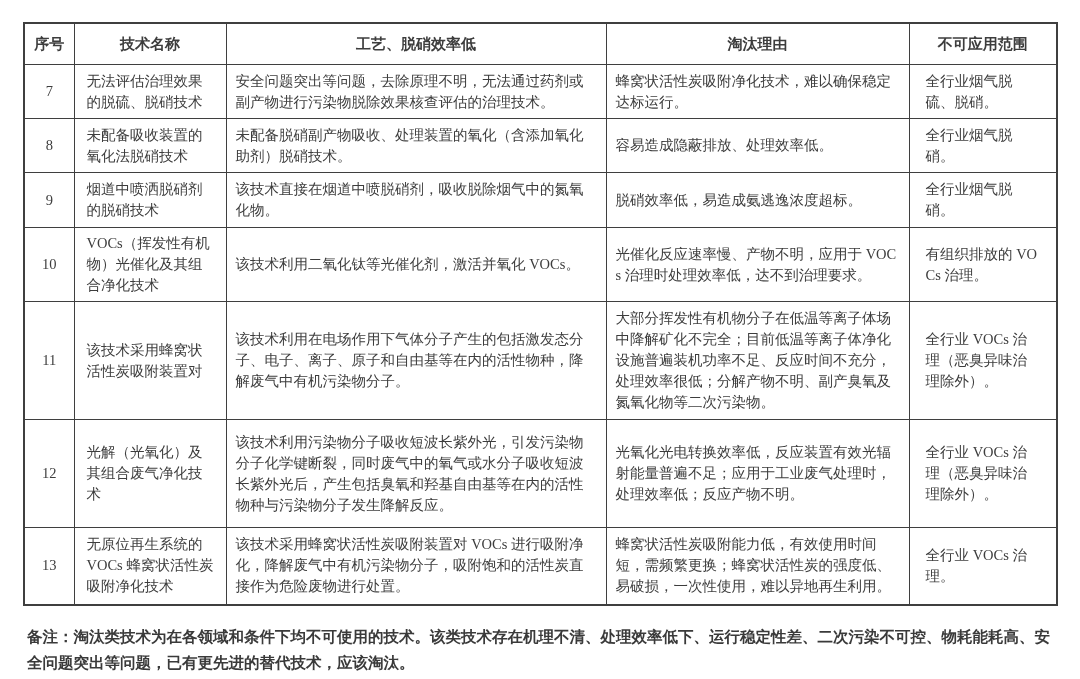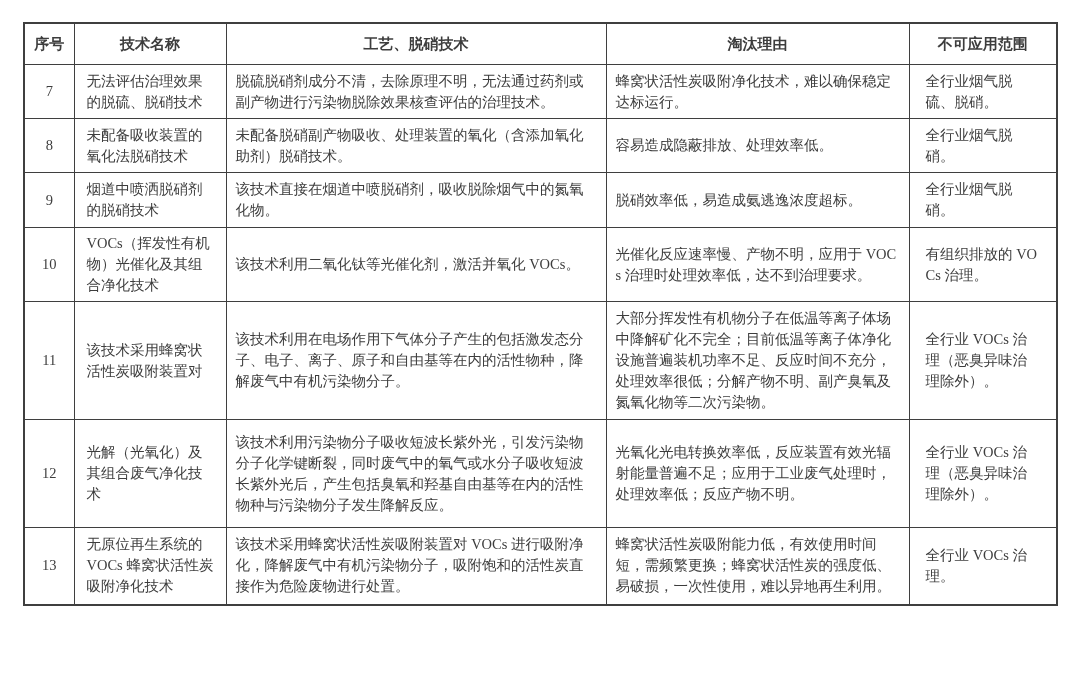--- a/index.html
+++ b/index.html
@@ -74,30 +74,30 @@
       <col style="width:50px">
       <col style="width:152px">
       <col style="width:380px">
       <col style="width:303px">
       <col style="width:148px">
     </colgroup>
     <thead>
       <tr>
         <th>序号</th>
         <th>技术名称</th>
-        <th>工艺、脱硝技术</th>
+        <th>工艺、脱硝效率低</th>
         <th>淘汰理由</th>
         <th>不可应用范围</th>
       </tr>
     </thead>
     <tbody>
         <tr>
           <td class="cell-no">7</td>
           <td class="cell-name">无法评估治理效果的脱硫、脱硝技术</td>
-          <td class="cell-process">脱硫脱硝剂成分不清，去除原理不明，无法通过药剂或副产物进行污染物脱除效果核查评估的治理技术。</td>
+          <td class="cell-process">安全问题突出等问题，去除原理不明，无法通过药剂或副产物进行污染物脱除效果核查评估的治理技术。</td>
           <td class="cell-reason">蜂窝状活性炭吸附净化技术，难以确保稳定达标运行。</td>
           <td class="cell-scope">全行业烟气脱硫、脱硝。</td>
         </tr>
         <tr>
           <td class="cell-no">8</td>
           <td class="cell-name">未配备吸收装置的氧化法脱硝技术</td>
           <td class="cell-process">未配备脱硝副产物吸收、处理装置的氧化（含添加氧化助剂）脱硝技术。</td>
           <td class="cell-reason">容易造成隐蔽排放、处理效率低。</td>
           <td class="cell-scope">全行业烟气脱硝。</td>
         </tr>
@@ -132,13 +132,14 @@
         <tr>
           <td class="cell-no">13</td>
           <td class="cell-name">无原位再生系统的 VOCs 蜂窝状活性炭吸附净化技术</td>
           <td class="cell-process">该技术采用蜂窝状活性炭吸附装置对 VOCs 进行吸附净化，降解废气中有机污染物分子，吸附饱和的活性炭直接作为危险废物进行处置。</td>
           <td class="cell-reason">蜂窝状活性炭吸附能力低，有效使用时间短，需频繁更换；蜂窝状活性炭的强度低、易破损，一次性使用，难以异地再生利用。</td>
           <td class="cell-scope">全行业 VOCs 治理。</td>
         </tr>
       </tbody>
   </table>
 
+  <p class="note"><span class="note-label">备注：</span><span>淘汰类技术为在各领域和条件下均不可使用的技术。该类技术存在机理不清、处理效率低下、运行稳定性差、二次污染不可控、物耗能耗高、安全问题突出等问题，已有更先进的替代技术，应该淘汰。</span></p>
 </div>
 
 </body></html>

